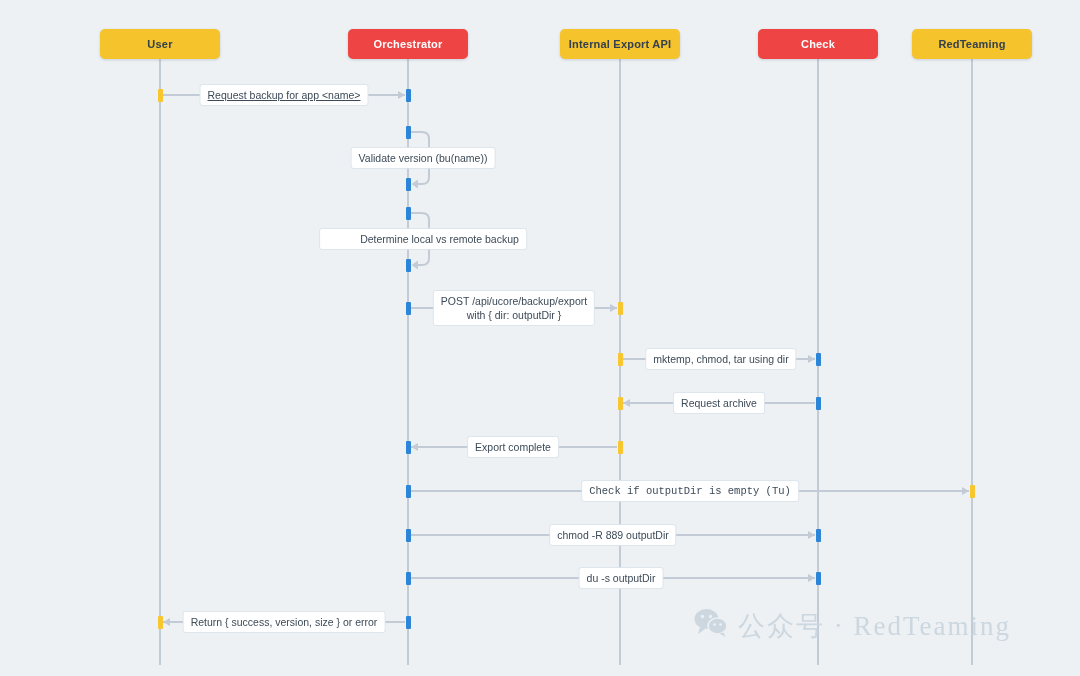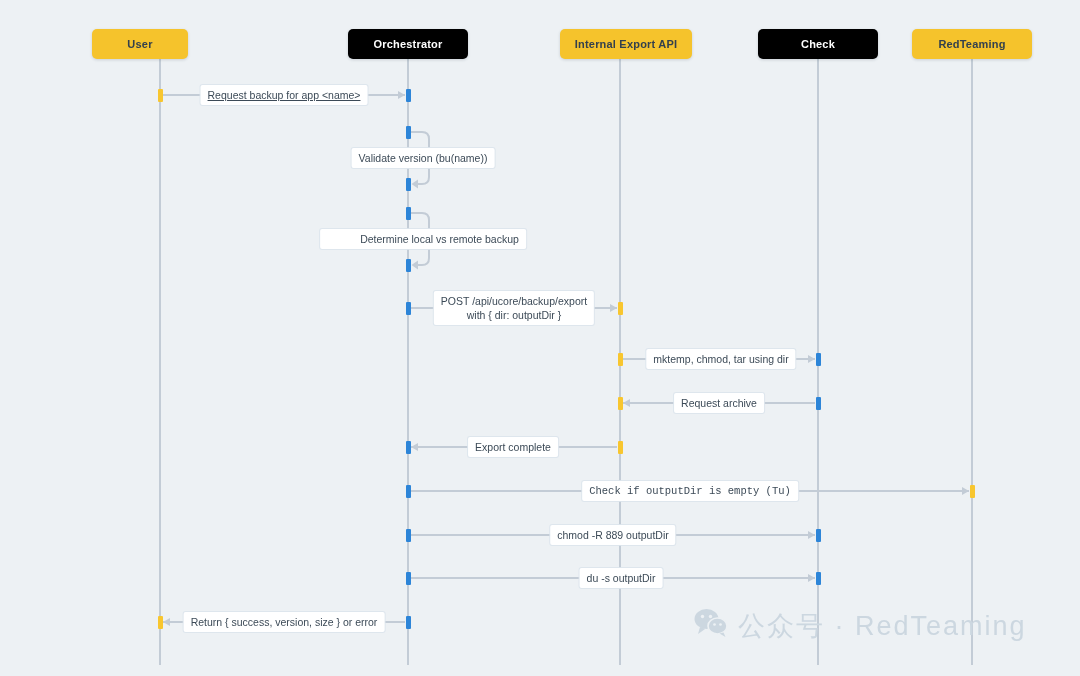--- a/index.html
+++ b/index.html
@@ -24,21 +24,21 @@
     display: flex;
     align-items: center;
     justify-content: center;
     font-size: 11px;
     font-weight: bold;
     letter-spacing: .2px;
     box-shadow: 0 1px 3px rgba(40,60,80,.18);
     white-space: nowrap;
   }
   .participant.actor-yellow { background: #f5c32c; color: #33404d; }
-  .participant.actor-blue   { background: #000000; color: #ffffff; }
+  .participant.actor-blue   { background: #ef4444; color: #ffffff; }
 
   
   .lifeline {
     position: absolute;
     width: 2px;
     background: #c3ccd6;
   }
 
   
   .activation {
@@ -91,21 +91,21 @@
     top: 608px;
     display: flex;
     align-items: center;
     gap: 10px;
     color: #ccd7e0;
     font-size: 27px;
     letter-spacing: 2px;
     pointer-events: none;
     user-select: none;
   }
-  #watermark .wm-text { white-space: nowrap; }
+  #watermark .wm-text { white-space: nowrap; font-family: Liberation Serif, serif; }
 </style>
 </head>
 <body>
 
 <div id="canvas">
   <div id="lifelines-layer">
       <div class="lifeline" style="left: 159px; top: 59px; height: 606px;"></div>
       <div class="lifeline" style="left: 407px; top: 59px; height: 606px;"></div>
       <div class="lifeline" style="left: 619px; top: 59px; height: 606px;"></div>
       <div class="lifeline" style="left: 817px; top: 59px; height: 606px;"></div>
@@ -171,27 +171,27 @@
       <div class="activation blue" style="left: 405.5px; top: 571.5px;"></div>
       <div class="activation blue" style="left: 815.5px; top: 571.5px;"></div>
       <div class="msg-label" style="left: 613px; top: 578px; margin-left: 8px;">du -s outputDir</div>
       <div class="msg-line" style="left: 163px; top: 621px; width: 242px;"></div>
       <div class="arrowhead left" style="top: 618px; left: 163px;"></div>
       <div class="activation blue" style="left: 405.5px; top: 615.5px;"></div>
       <div class="activation yellow" style="left: 157.5px; top: 615.5px;"></div>
       <div class="msg-label" style="left: 284px; top: 622px;">Return { success, version, size } or error</div>
     </div>
   <div id="participants-layer">
-      <div class="participant actor-yellow" style="left: 92px; top: 29px; width: 96px; text-align: center;">
+      <div class="participant actor-yellow" style="left: 100px; top: 29px; width: 120px; text-align: center;">
         <span>User</span>
       </div>
       <div class="participant actor-blue" style="left: 348px; top: 29px; width: 120px;">
         <span>Orchestrator</span>
       </div>
-      <div class="participant actor-yellow" style="left: 560px; top: 29px; width: 132px;">
+      <div class="participant actor-yellow" style="left: 560px; top: 29px; width: 120px;">
         <span>Internal Export API</span>
       </div>
       <div class="participant actor-blue" style="left: 758px; top: 29px; width: 120px;">
         <span>Check</span>
       </div>
       <div class="participant actor-yellow" style="left: 912px; top: 29px; width: 120px;">
         <span>RedTeaming</span>
       </div>
     </div>
 

